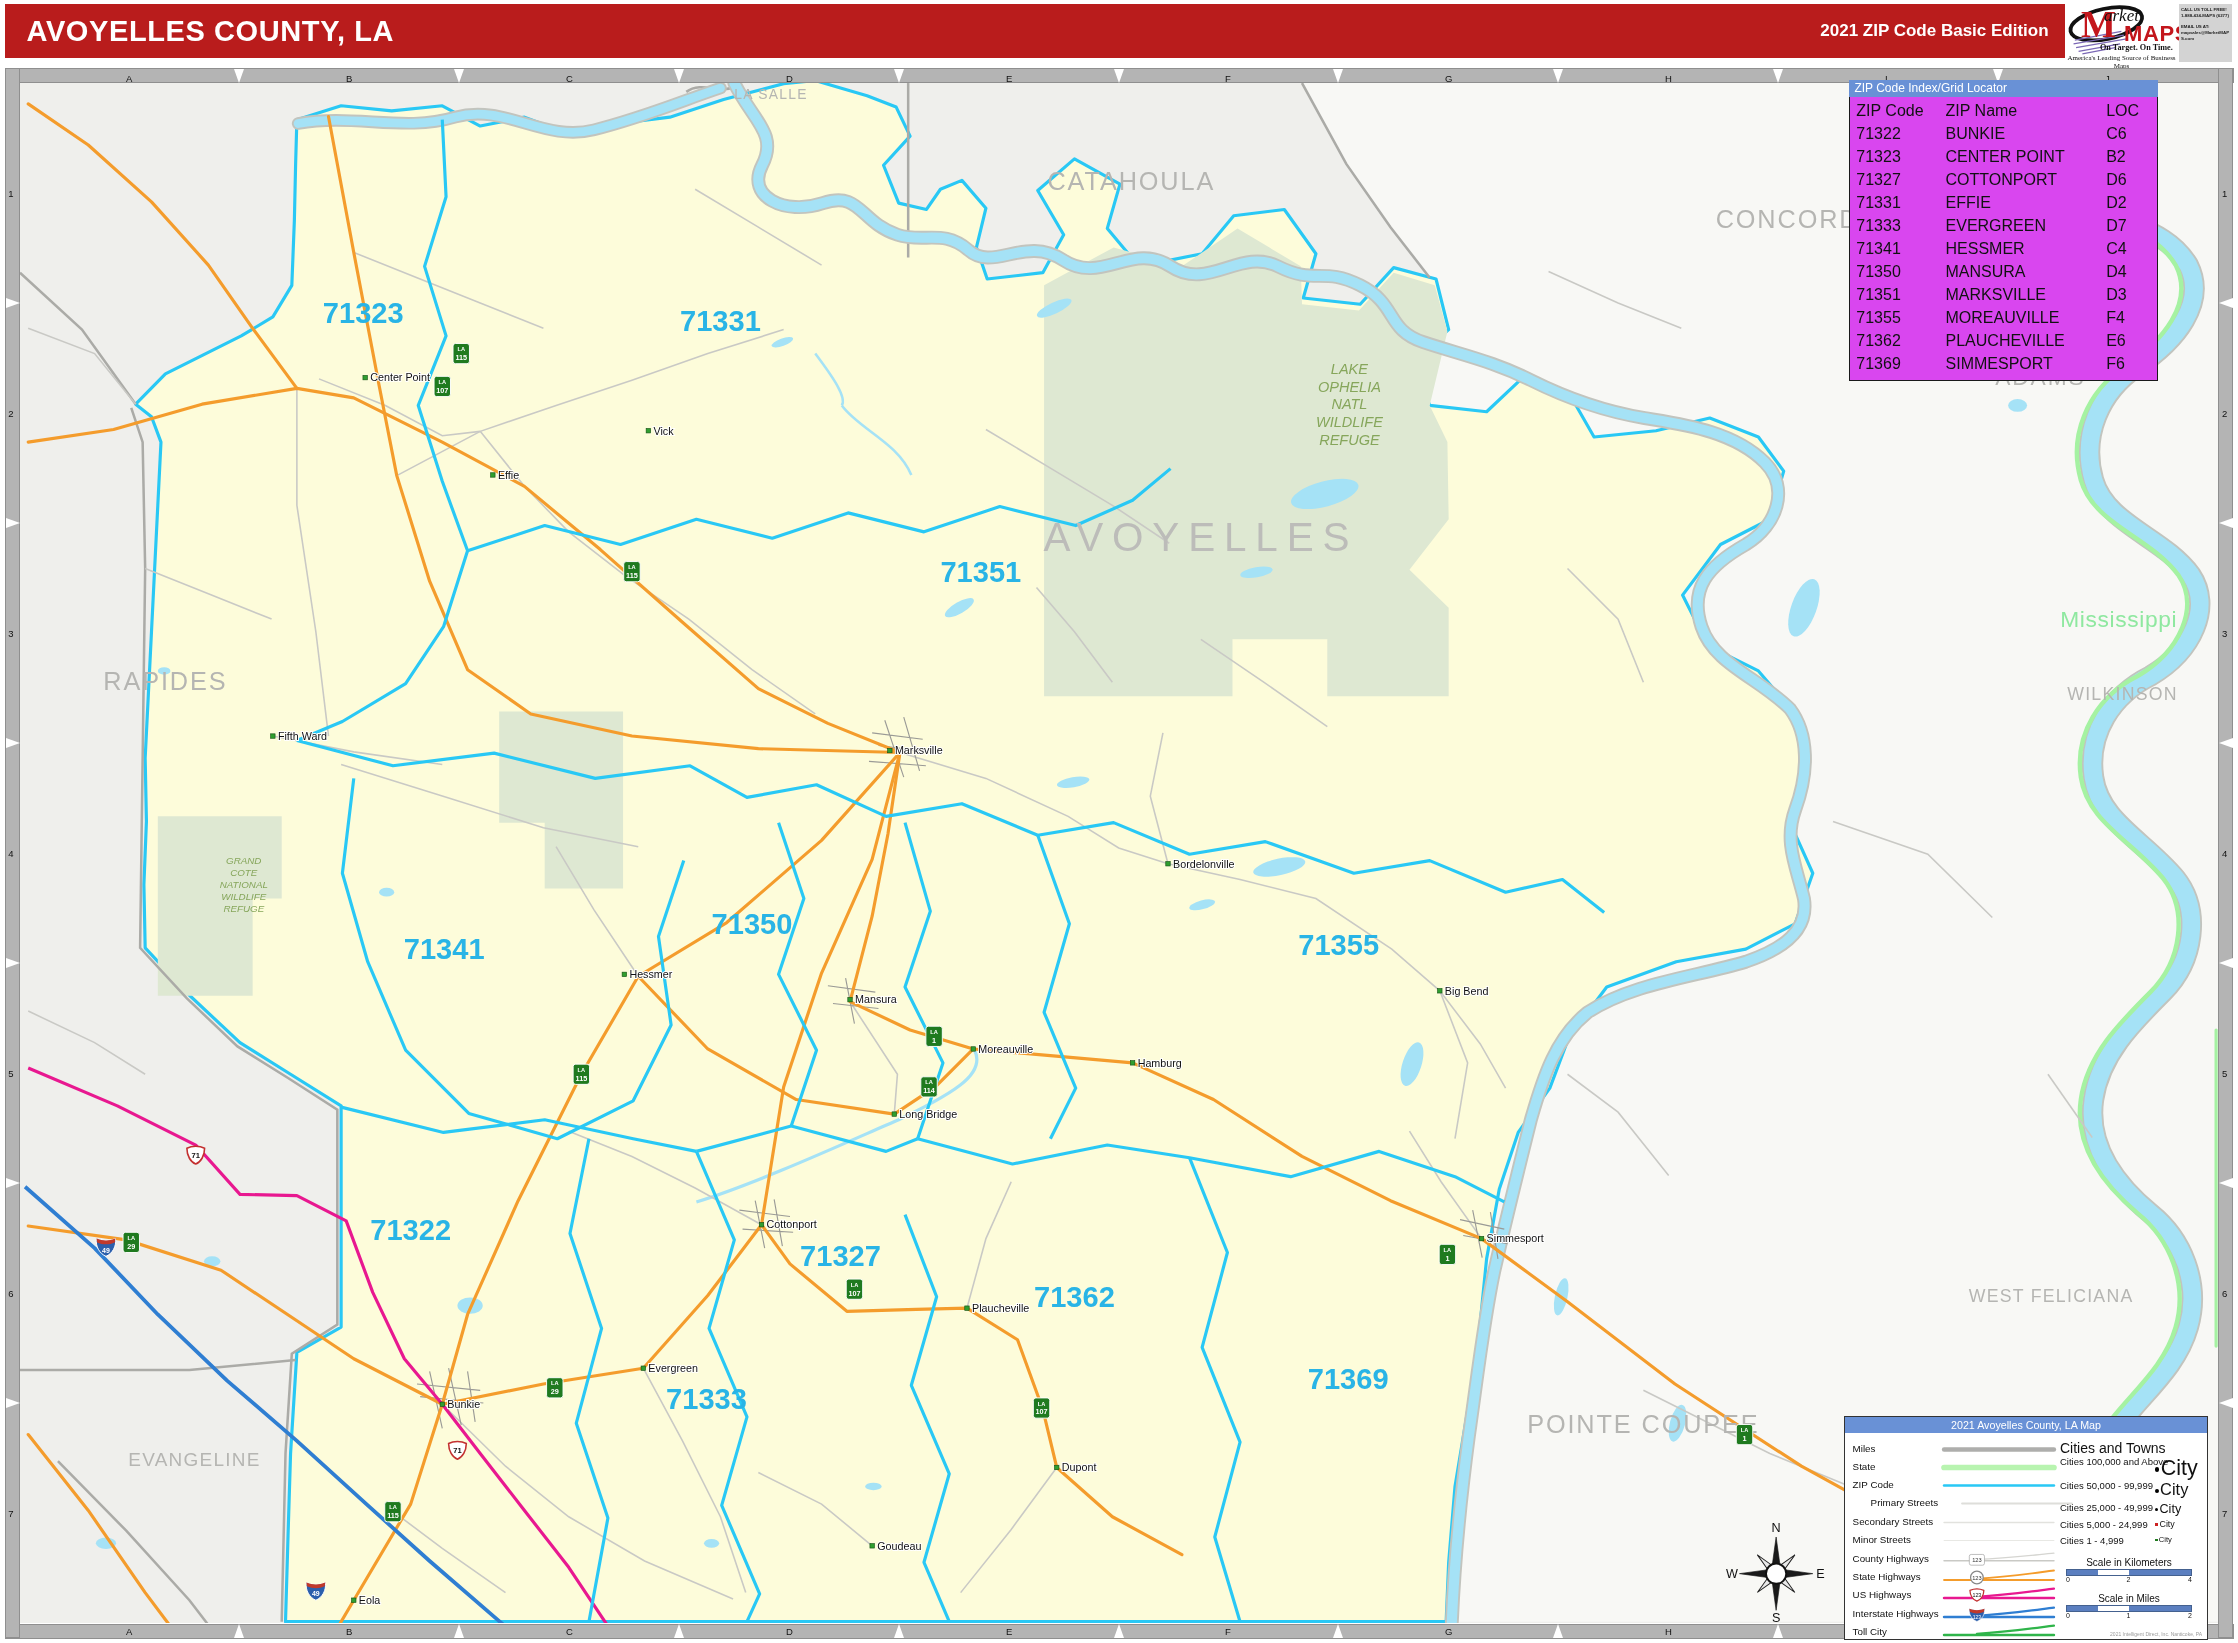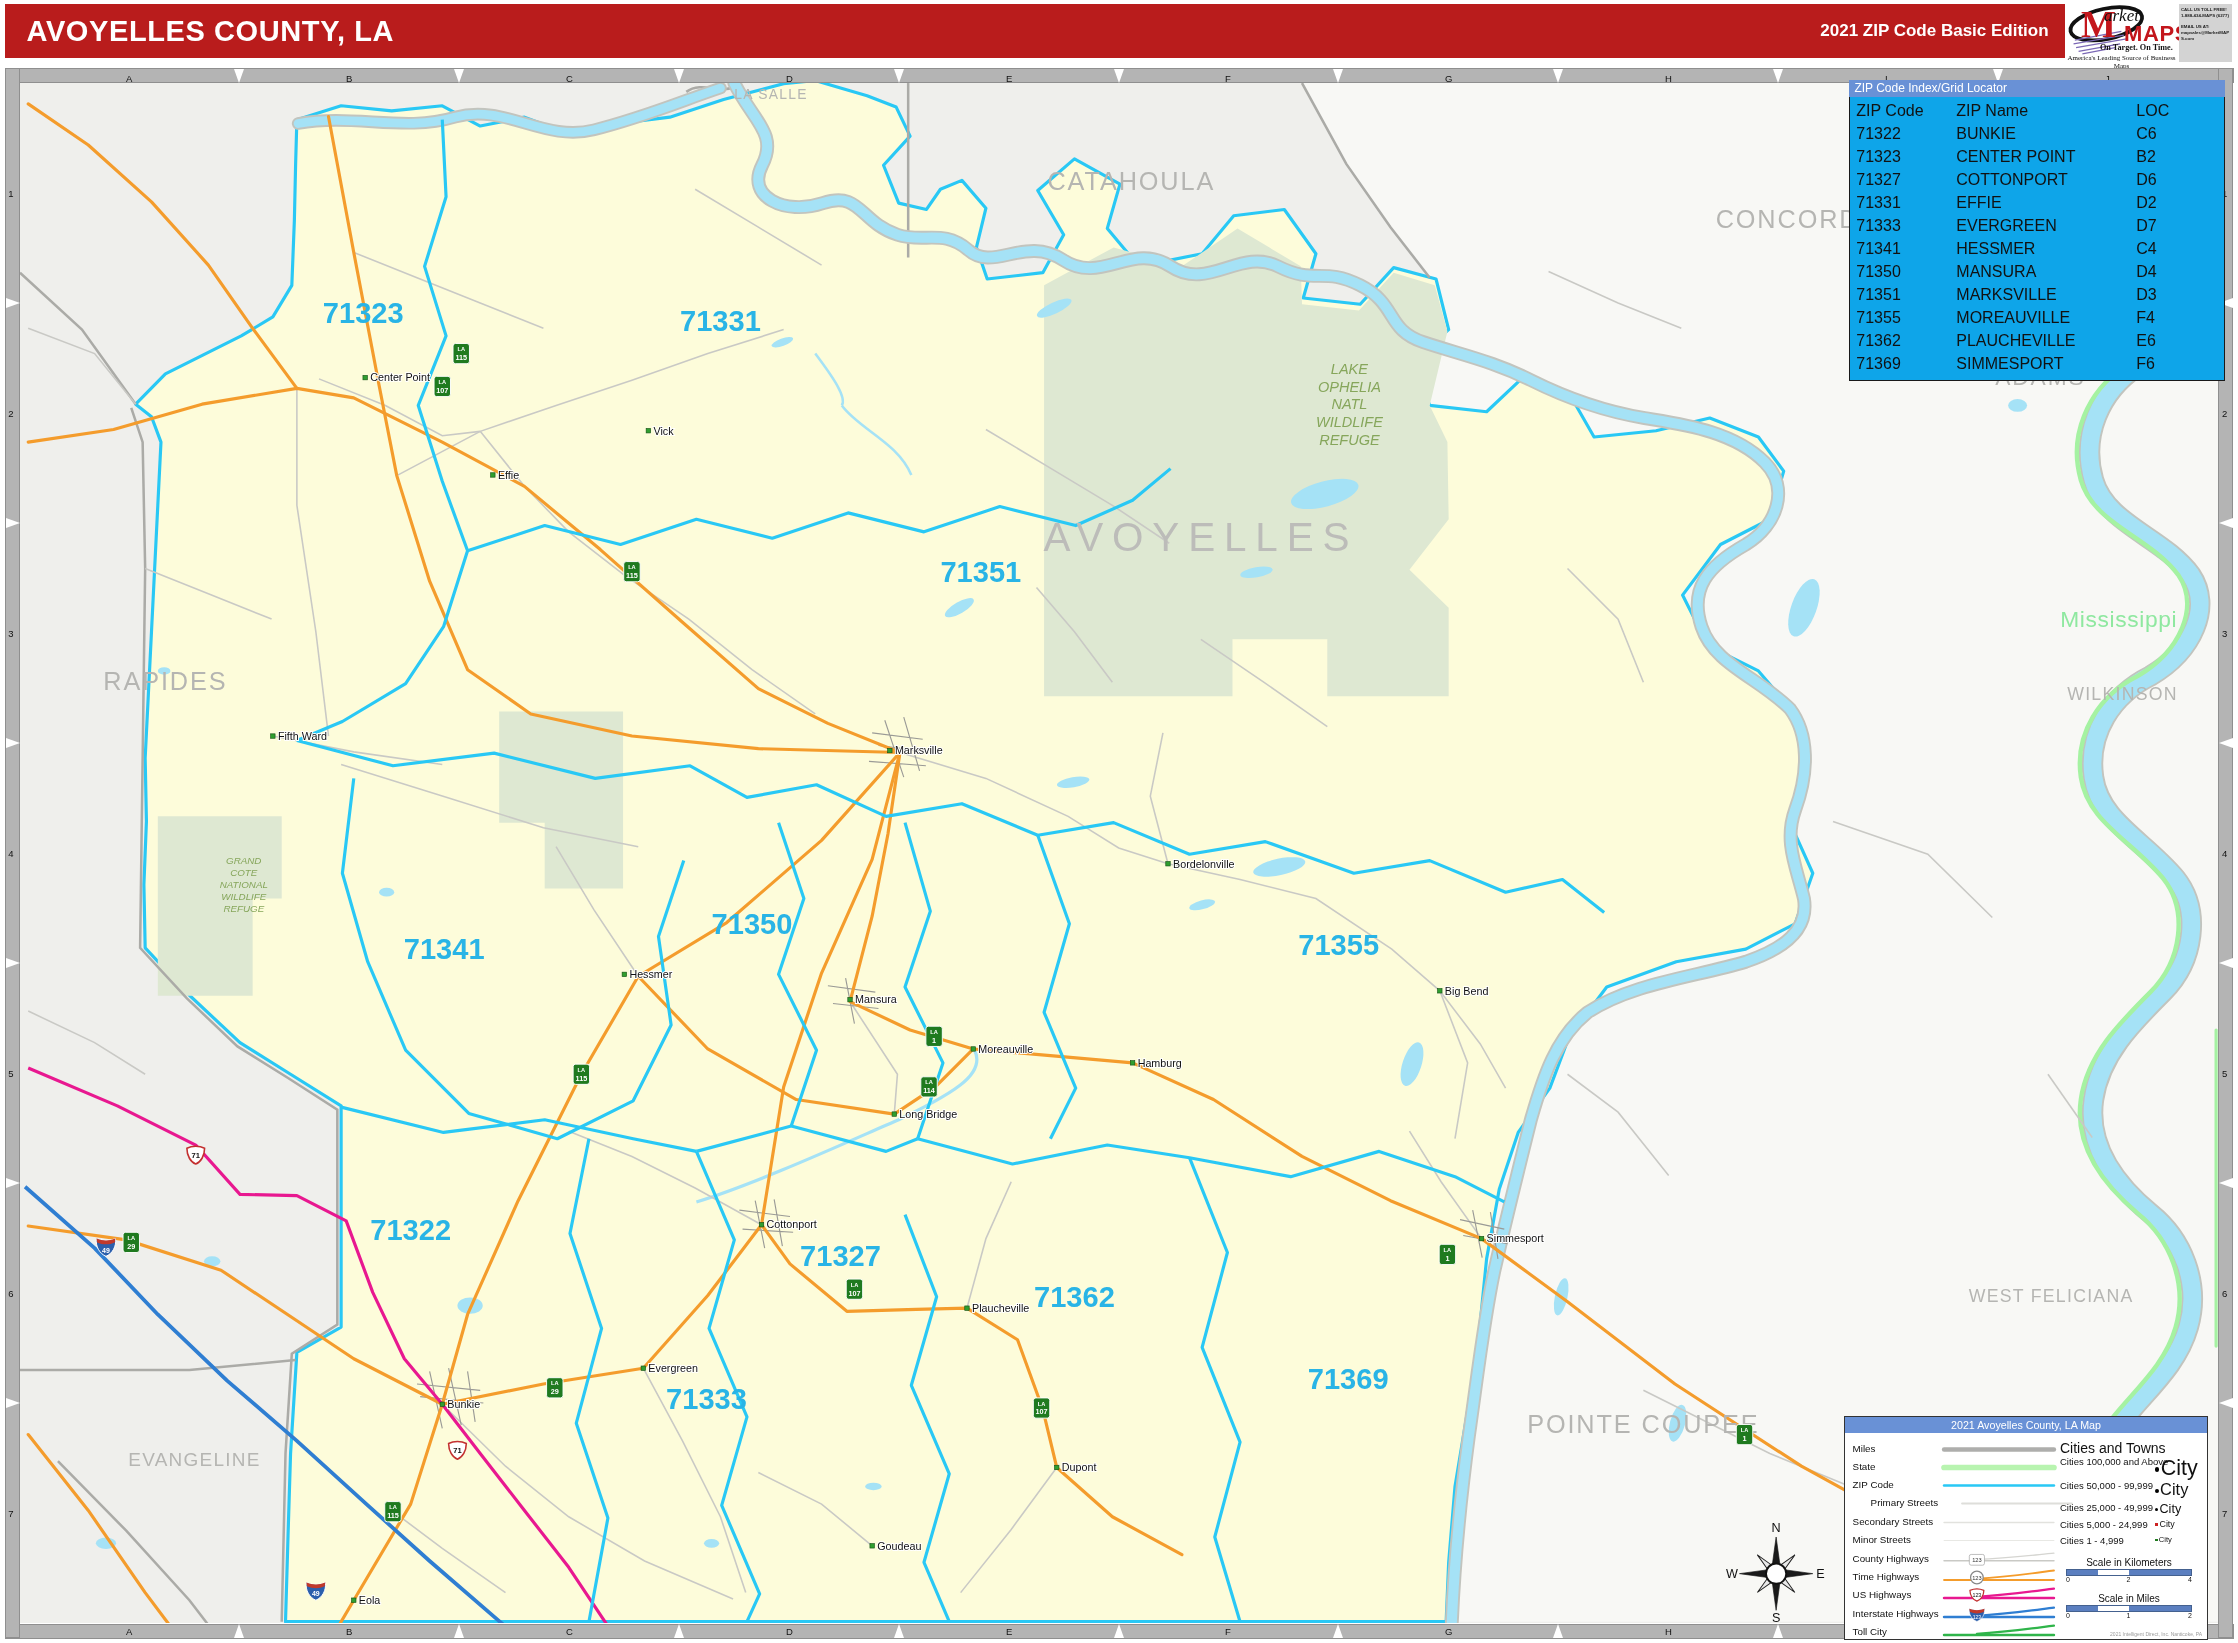--- a/index.html
+++ b/index.html
@@ -37,21 +37,21 @@
         border-right:5.7px solid transparent;border-top:14px solid #ffffff;}
   .triU{position:absolute;top:1624px;width:0;height:0;border-left:5.7px solid transparent;
         border-right:5.7px solid transparent;border-bottom:14px solid #ffffff;}
   .triR{position:absolute;left:5.7px;width:0;height:0;border-top:5.7px solid transparent;
         border-bottom:5.7px solid transparent;border-left:14px solid #ffffff;}
   .triL{position:absolute;left:2219px;width:0;height:0;border-top:5.7px solid transparent;
         border-bottom:5.7px solid transparent;border-right:14px solid #ffffff;}
   
   #map-svg{position:absolute;left:20px;top:83px;}
   
-  .ziptable{position:absolute;left:1849px;top:80px;width:376px;background:#0ea5e9;
+  .ziptable{position:absolute;left:1849px;top:80px;width:309px;background:#d946ef;
             border:1.3px solid #1a1a1a;box-sizing:border-box;}
   .ziptable-title{background:#6991d6;color:#ffffff;font-size:12px;height:16.4px;line-height:16.4px;
                   padding-left:5px;margin:-0.6px -0.6px 0 -0.6px;}
   .ztbody{padding:2.5px 0 5px 0;}
   .trow{display:flex;height:23px;line-height:23px;font-size:16px;color:#111;}
   .trow span:nth-child(1){width:100px;padding-left:6.3px;}
   .trow span:nth-child(2){width:180px;}
   .trow span:nth-child(3){width:57px;}
   
   .legend{position:absolute;left:1844px;top:1416px;width:364px;height:224px;background:#ffffff;
@@ -591,21 +591,21 @@
         <div class="litem" style="top: 132px; left: 0px; width: 215px;">
           <span class="llab">County Highways</span>
           <svg width="120" height="19" viewBox="0 0 190 30">
             <path d="M8,17 L182,17" stroke="#c9c9c5" stroke-width="2.5" fill="none" stroke-linecap="round"></path>
             <path d="M60,15 C110,13 150,8 182,5" stroke="#d5d5d1" stroke-width="2" fill="none" stroke-linecap="round"></path>
             <rect x="48" y="7" width="24" height="17" rx="3" fill="#fff" stroke="#999"></rect>
             <text x="60" y="19" text-anchor="middle" font-size="9" fill="#333">123</text>
           </svg>
         </div>
         <div class="litem" style="top: 150px; left: 0px; width: 215px;">
-          <span class="llab">Time Highways</span>
+          <span class="llab">State Highways</span>
           <svg width="120" height="19" viewBox="0 0 190 30">
             <path d="M8,19 L182,19" stroke="#f49c2c" stroke-width="3" fill="none" stroke-linecap="round"></path>
             <path d="M60,17 C110,14 150,8 182,4" stroke="#f49c2c" stroke-width="3" fill="none" stroke-linecap="round"></path>
             <circle cx="60" cy="15" r="10" fill="#fff" stroke="#888" stroke-width="2"></circle>
             <text x="60" y="19" text-anchor="middle" font-size="9" fill="#333">123</text>
           </svg>
         </div>
         <div class="litem" style="top: 168px; left: 0px; width: 215px;">
           <span class="llab">US Highways</span>
           <svg width="120" height="19" viewBox="0 0 190 30">

